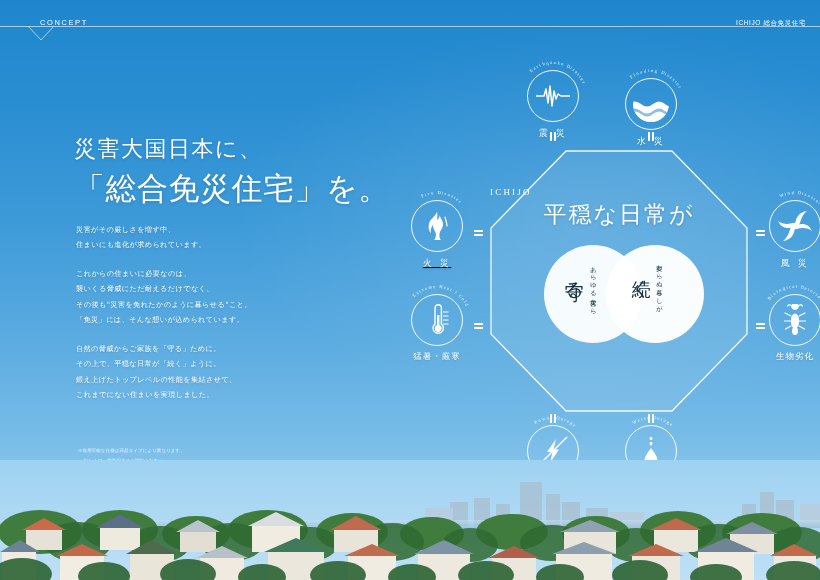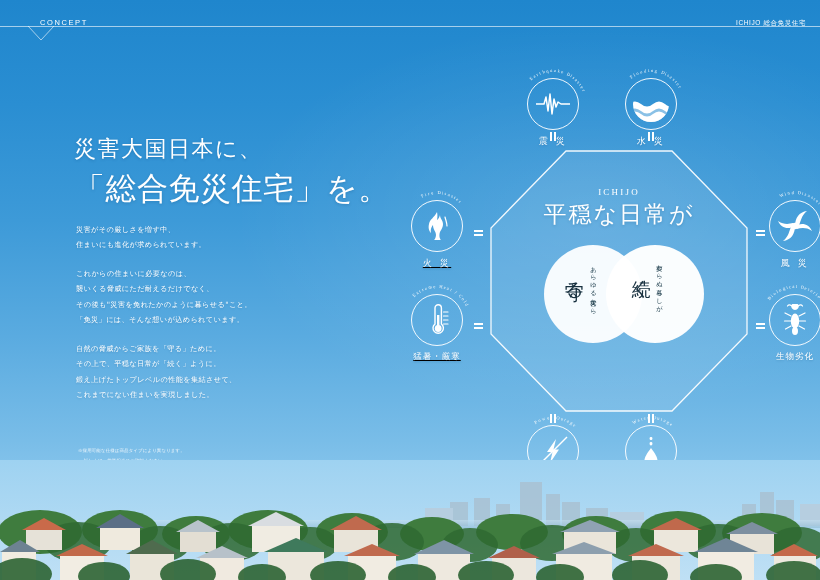--- a/index.html
+++ b/index.html
@@ -113,21 +113,21 @@
   .eqbar { position:absolute; background:#ffffff; }
 
   
   #octagon {
     position:absolute; left:70px; top:80px; width:258px; height:262px;
   }
   #octagon svg { display:block; }
 
   #oct-center { position:absolute; left:70px; top:80px; width:258px; height:262px; }
   #ichijo-en {
-    position:absolute; left:0; right:0; top:37px; text-align:center;
+    position:absolute; left:0; right:0; top:37px; 
     font-family:"Liberation Serif", serif;
     font-size:9px; letter-spacing:2.2px; color:#ffffff;
   }
   #ichijo-jp {
     position:absolute; left:0; right:0; top:49px; text-align:center;
     font-family:"DejaVu Serif", serif;
     font-size:23px; letter-spacing:2px; color:#ffffff;
     text-shadow:0 1px 3px rgba(12,70,120,0.25);
   }
 
@@ -242,21 +242,21 @@
 
     <div class="eqbar" style="left:54px; top:253px; width:9px; height:1.6px;"></div>
     <div class="eqbar" style="left:54px; top:257px; width:9px; height:1.6px;"></div>
 
     <div class="eqbar" style="left:336px; top:160px; width:9px; height:1.6px;"></div>
     <div class="eqbar" style="left:336px; top:164px; width:9px; height:1.6px;"></div>
 
     <div class="eqbar" style="left:336px; top:253px; width:9px; height:1.6px;"></div>
     <div class="eqbar" style="left:336px; top:257px; width:9px; height:1.6px;"></div>
 
-    <div class="node" style="left:94px; top:8px;">
+    <div class="node" style="left:94px; top:0;">
       <div class="node-ring">
         <svg width="34" height="22" viewBox="0 0 34 22">
           <polyline points="0,11 5,11 8,11 10,4 12,18 14,1 16,21 18,6 20,14 22,9 25,11 34,11" fill="none" stroke="#ffffff" stroke-width="1.5" stroke-linejoin="round" stroke-linecap="round"></polyline>
         </svg>
         <div class="arc-text">
           <span style="transform:rotate(-43deg)">E</span>
             <span style="transform:rotate(-36deg)">a</span>
             <span style="transform:rotate(-29.5deg)">r</span>
             <span style="transform:rotate(-24deg)">t</span>
             <span style="transform:rotate(-18deg)">h</span>
@@ -362,21 +362,21 @@
             <span style="transform:rotate(23deg)">a</span>
             <span style="transform:rotate(29.5deg)">s</span>
             <span style="transform:rotate(35deg)">t</span>
             <span style="transform:rotate(40deg)">e</span>
             <span style="transform:rotate(46deg)">r</span>
         </div>
       </div>
       <div class="node-jp">風 災</div>
     </div>
 
-    <div class="node" style="left:-22px; top:224px;text-decoration:underline;">
+    <div class="node" style="left:-22px; top:224px;">
       <div class="node-ring">
         <svg width="30" height="32" viewBox="0 0 30 32">
           <path d="M13 4 a3.2,3.2 0 0 1 6.4,0 L19.4,20 a5.2,5.2 0 1 1 -6.4,0 Z" fill="none" stroke="#ffffff" stroke-width="1.4"></path>
           <circle cx="16.2" cy="24.5" r="3.4" fill="#ffffff"></circle>
           <rect x="15" y="11" width="2.4" height="13" fill="#ffffff"></rect>
           <g stroke="#ffffff" stroke-width="1.1" stroke-linecap="round">
             <line x1="21.5" y1="8" x2="26" y2="8"></line>
             <line x1="21.5" y1="12" x2="26" y2="12"></line>
             <line x1="21.5" y1="16" x2="26" y2="16"></line>
             <line x1="21.5" y1="20" x2="26" y2="20"></line>

